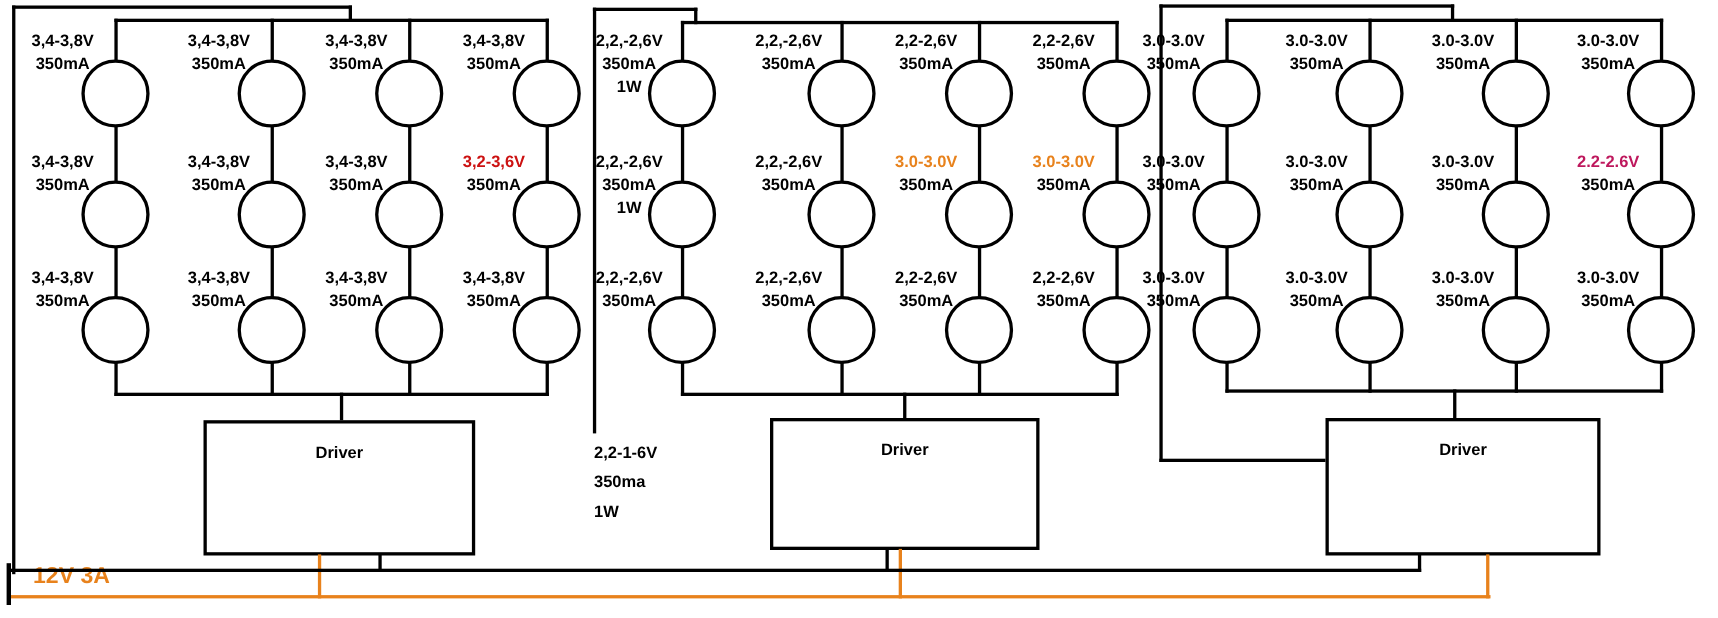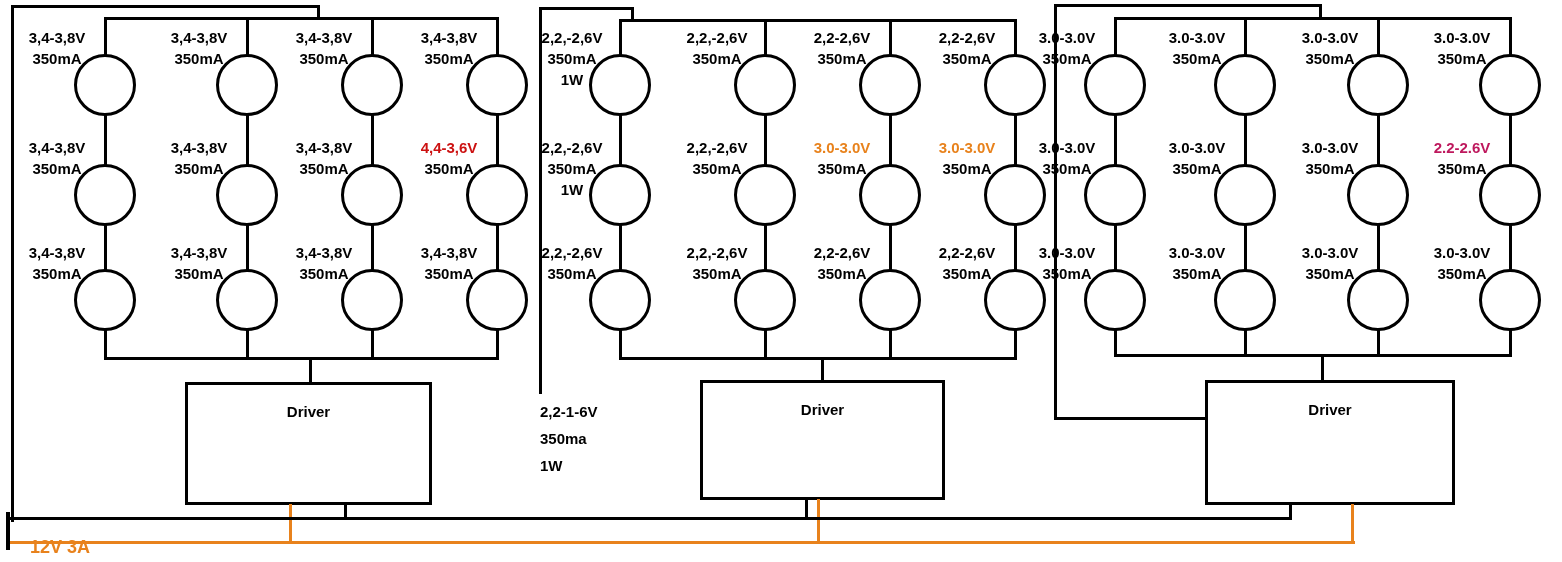--- a/index.html
+++ b/index.html
@@ -16,22 +16,22 @@
   .led-label{
     position:absolute;width:110px;text-align:center;
     font-weight:bold;font-size:15px;line-height:21px;color:#000000;
   }
   .driver{
     position:absolute;border:3px solid #000000;background:#ffffff;
     box-sizing:border-box;text-align:center;font-weight:bold;
     font-size:15px;line-height:26px;padding-top:14px;color:#000000;
   }
   .power-label{
-    position:absolute;font-weight:bold;font-size:18px;color:#e8821c;
-    left:30px;top:537px;
+    position:absolute;font-weight:bold;font-size:21px;color:#e8821c;
+    left:30px;top:512px;
   }
   .annotation{
     position:absolute;font-weight:bold;font-size:15px;line-height:27px;
     color:#000000;left:540px;top:398px;
   }
 </style>
 </head>
 <body>
 
 <div id="canvas">
@@ -107,21 +107,21 @@
     <div class="wire" style="left: 496px; top: 115px; width: 3px; height: 51px;"></div>
     <div class="wire" style="left: 496px; top: 225px; width: 3px; height: 46px;"></div>
     <div class="wire" style="left: 496px; top: 330px; width: 3px; height: 30px;"></div>
     <div class="led" style="left: 466px; top: 54px; width: 62px; height: 62px;"></div>
     <div class="led-label" style="left: 394px; top: 27px;">
       <div>3,4-3,8V</div>
       <div>350mA</div>
     </div>
     <div class="led" style="left: 466px; top: 164px; width: 62px; height: 62px;"></div>
     <div class="led-label" style="left: 394px; top: 137px;">
-      <div style="color: rgb(204, 17, 17);">4,4-3,6V</div>
+      <div style="color: rgb(204, 17, 17);">3,2-3,6V</div>
       <div>350mA</div>
     </div>
     <div class="led" style="left: 466px; top: 269px; width: 62px; height: 62px;"></div>
     <div class="led-label" style="left: 394px; top: 242px;">
       <div>3,4-3,8V</div>
       <div>350mA</div>
     </div>
     <div class="wire" style="left: 309px; top: 357px; width: 3px; height: 27px;"></div>
     <div class="driver" style="left: 185px; top: 382px; width: 247px; height: 123px;">
       <div>Driver</div>

